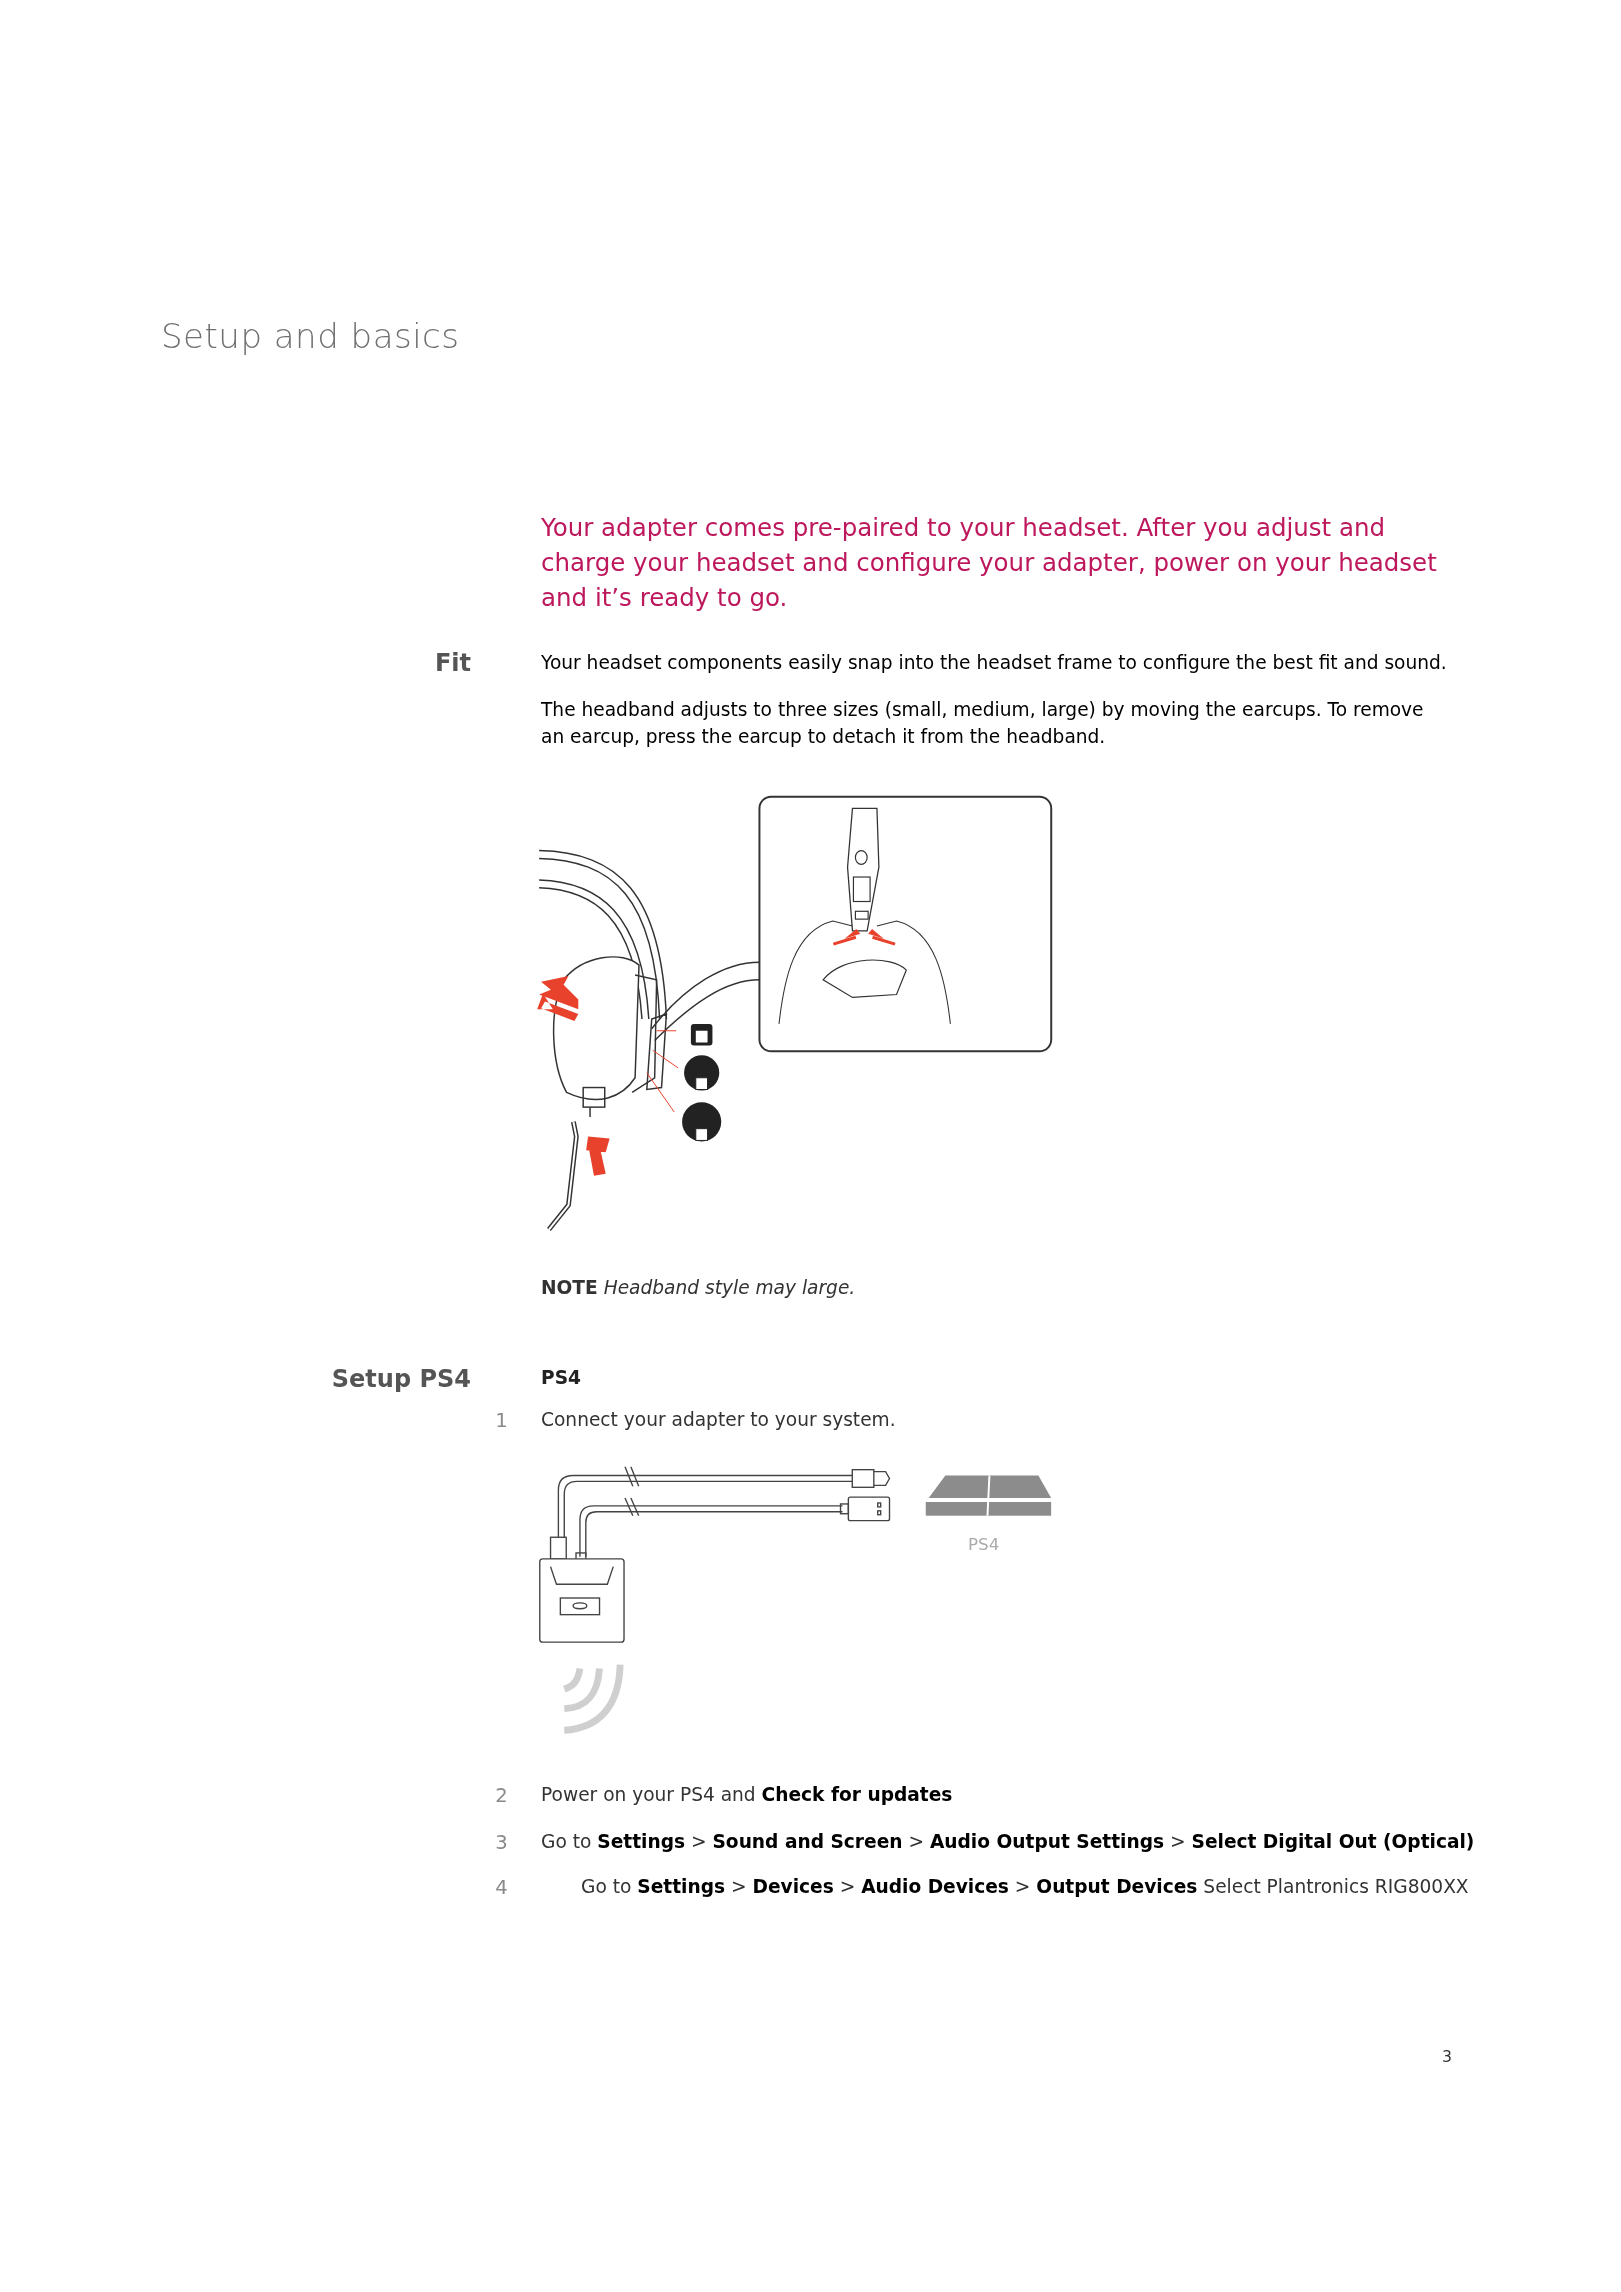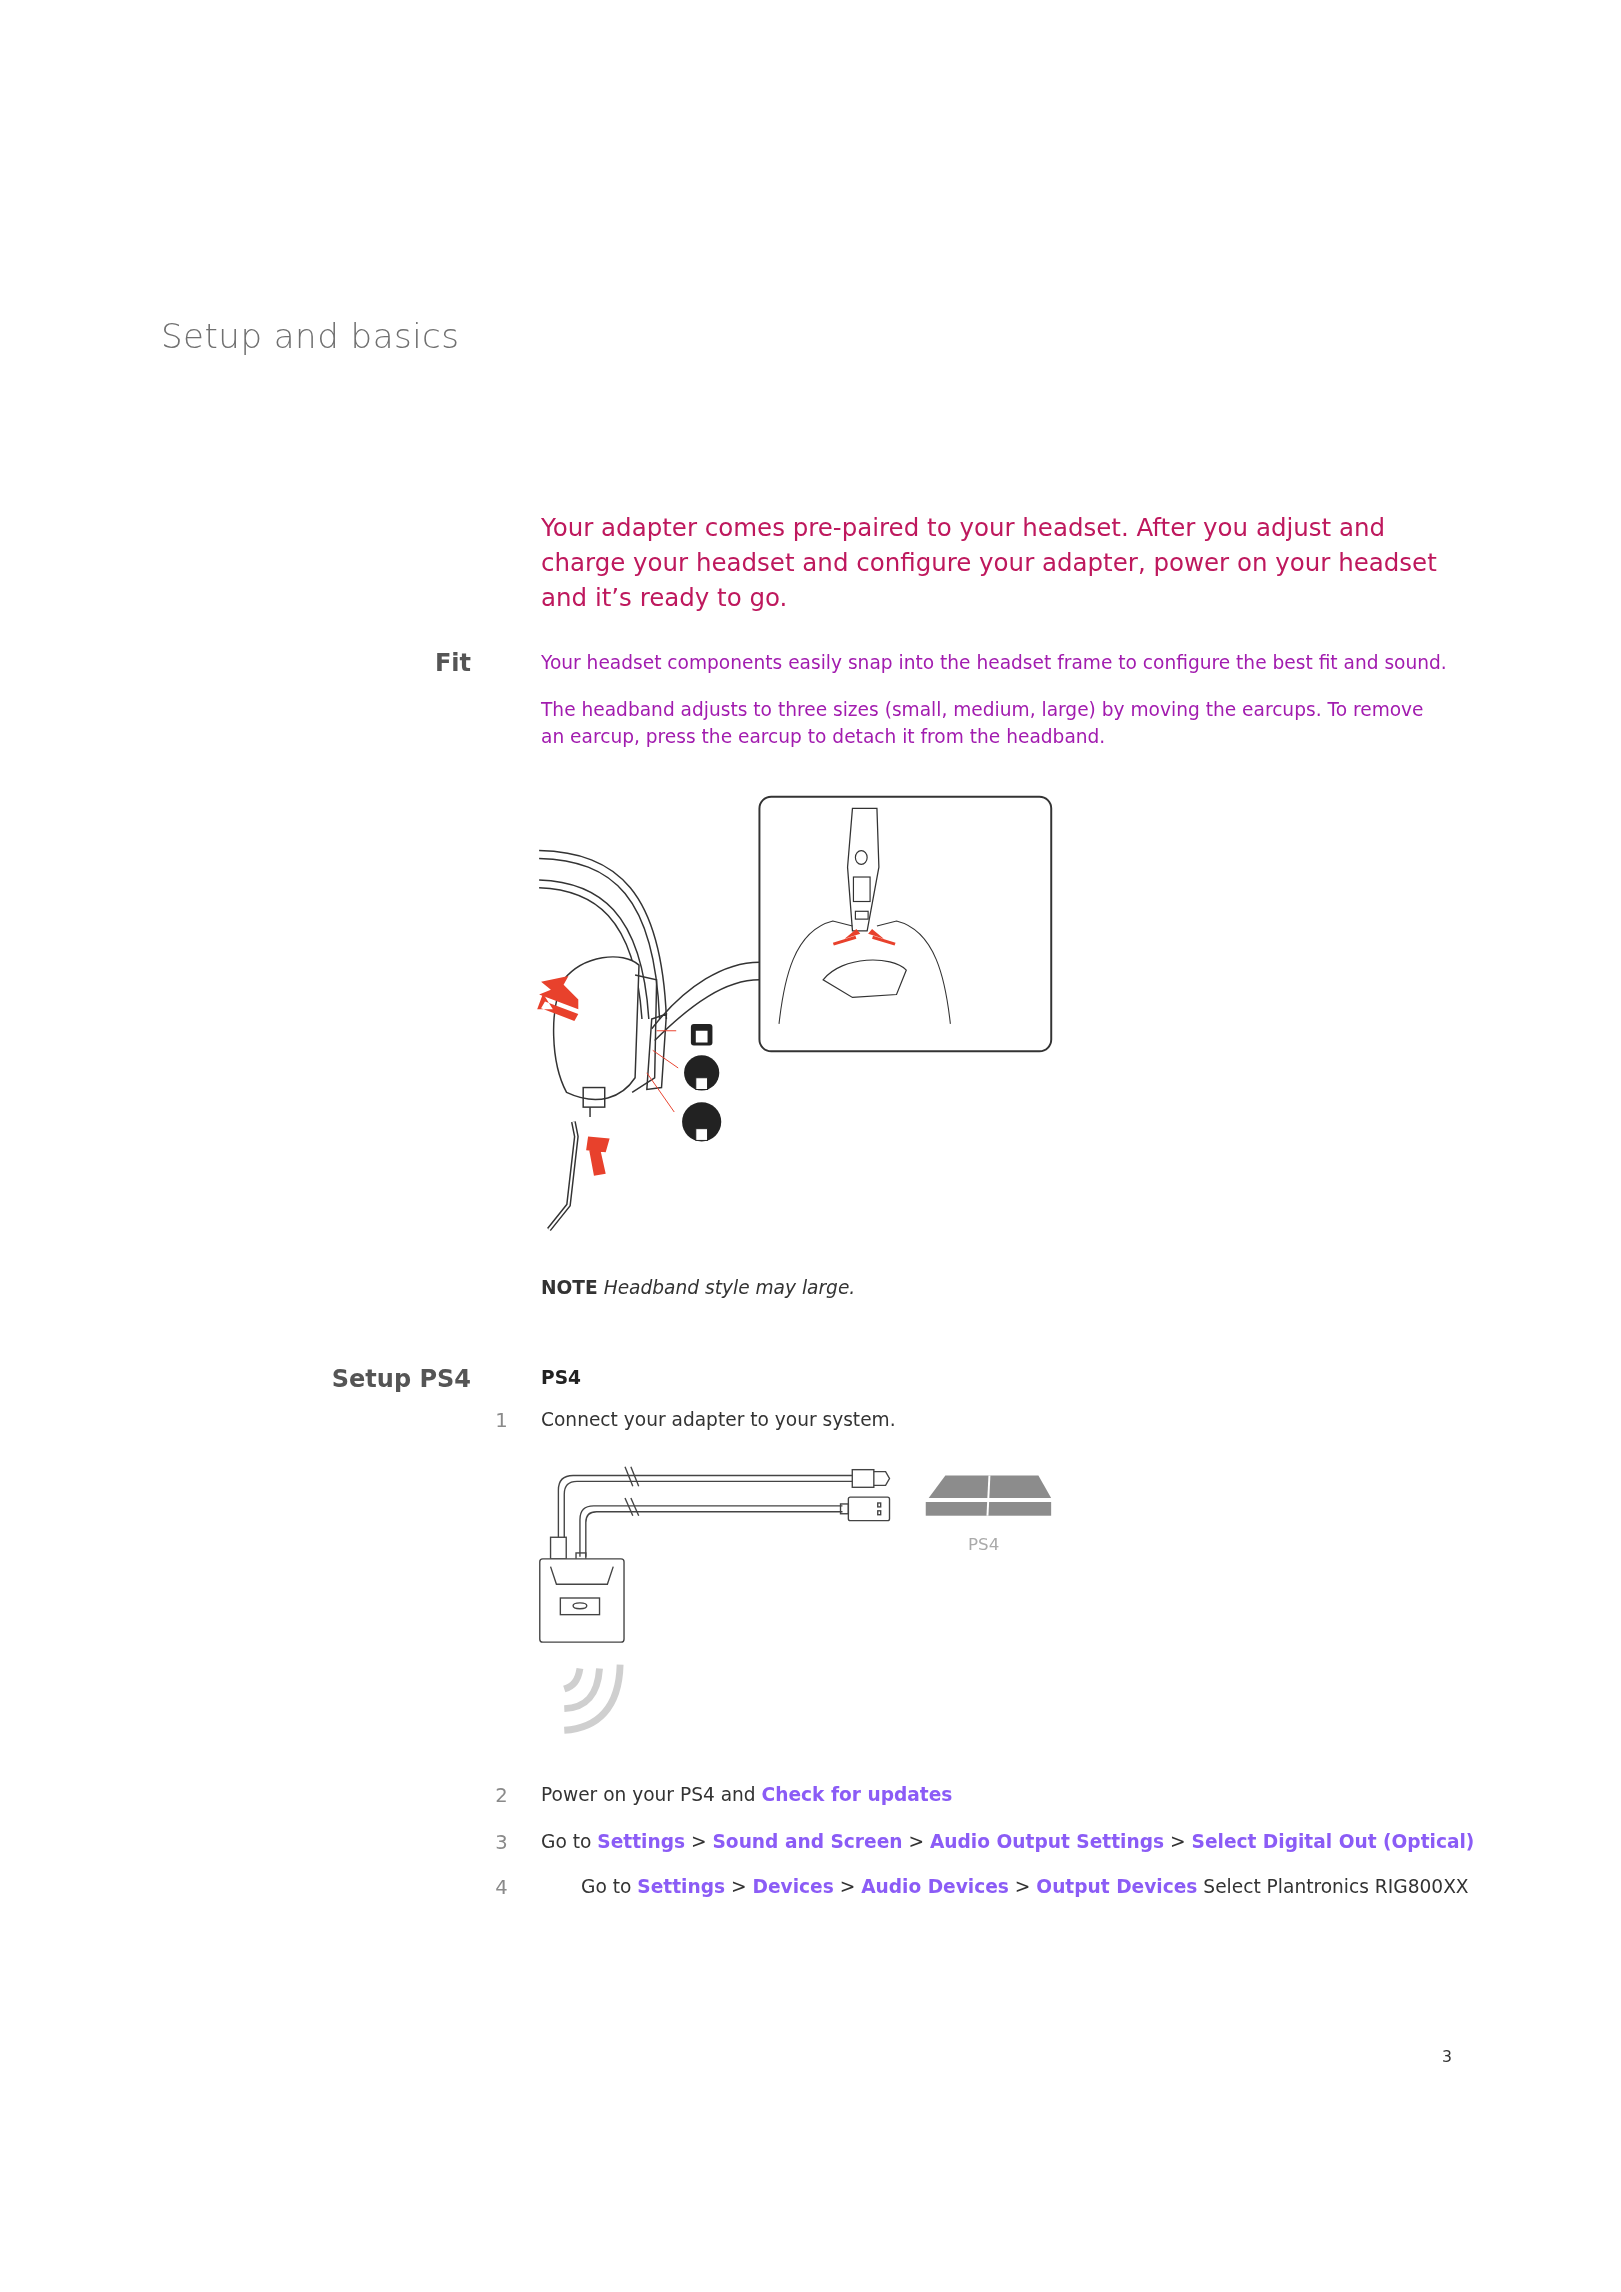--- a/index.html
+++ b/index.html
@@ -3,32 +3,32 @@
 <meta charset="utf-8">
 <style>
   html, body { margin: 0; padding: 0; background: #ffffff; }
   body { width: 1621px; height: 2293px; position: relative; overflow: hidden;
          font-family: "DejaVu Sans", "Liberation Sans", sans-serif; color: #333; }
   .abs { position: absolute; }
   .page-title { left: 161px; top: 316px; font-size: 34px; color: #707070; font-weight: 300;
                 letter-spacing: 0.5px; white-space: nowrap; }
   .intro { left: 541px; top: 510px; width: 902px; font-size: 24.5px; line-height: 35px; color: #be185d; }
   .side-label { font-size: 24px; font-weight: bold; color: #555; white-space: nowrap; text-align: right; }
-  .body-text { font-size: 18.6px; line-height: 27.4px; color: #a21caf; }
+  .body-text { font-size: 18.6px; line-height: 27.4px; color: #000000; }
   .fit-label { right: calc(1621px - 471px); top: 649px; }
   .fit-p1 { left: 541px; top: 649px; width: 941px; white-space: nowrap; }
   .fit-p2 { left: 541px; top: 696px; width: 902px; }
   .note { left: 541px; top: 1277px; font-size: 18.6px; color: #333; }
   .note b { font-weight: bold; }
   .note i { font-style: italic; }
   .ps4-label { right: calc(1621px - 471px); top: 1365px; }
   .ps4-sub { left: 541px; top: 1367px; font-size: 18.6px; font-weight: bold; color: #222; }
   .step-num { font-size: 19.6px; color: #8a8a8a; width: 19.6px; text-align: right; }
   .step-text { font-size: 18.6px; color: #333; white-space: nowrap; }
-  .step-text b { font-weight: bold; color: #8b5cf6; }
+  .step-text b { font-weight: bold; color: #000000; }
   .page-number { left: 1442px; top: 2047px; font-size: 15.7px; color: #333; }
   svg { position: absolute; overflow: visible; }
 </style>
 </head>
 <body>
 
 <div class="abs page-title">Setup and basics</div>
 
 <div class="abs intro">Your adapter comes pre-paired to your headset. After you adjust and charge your headset and configure your adapter, power on your headset and it’s ready to go.</div>
 

